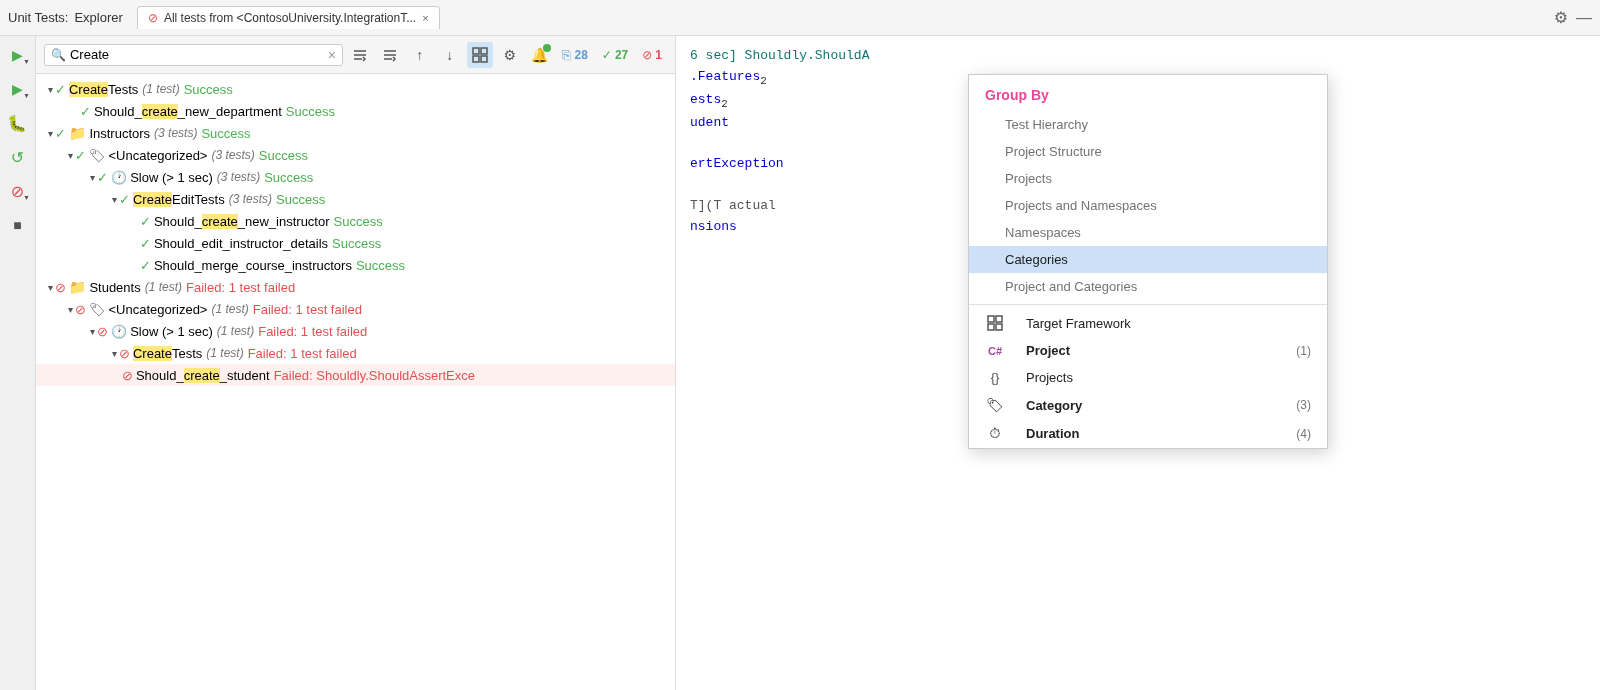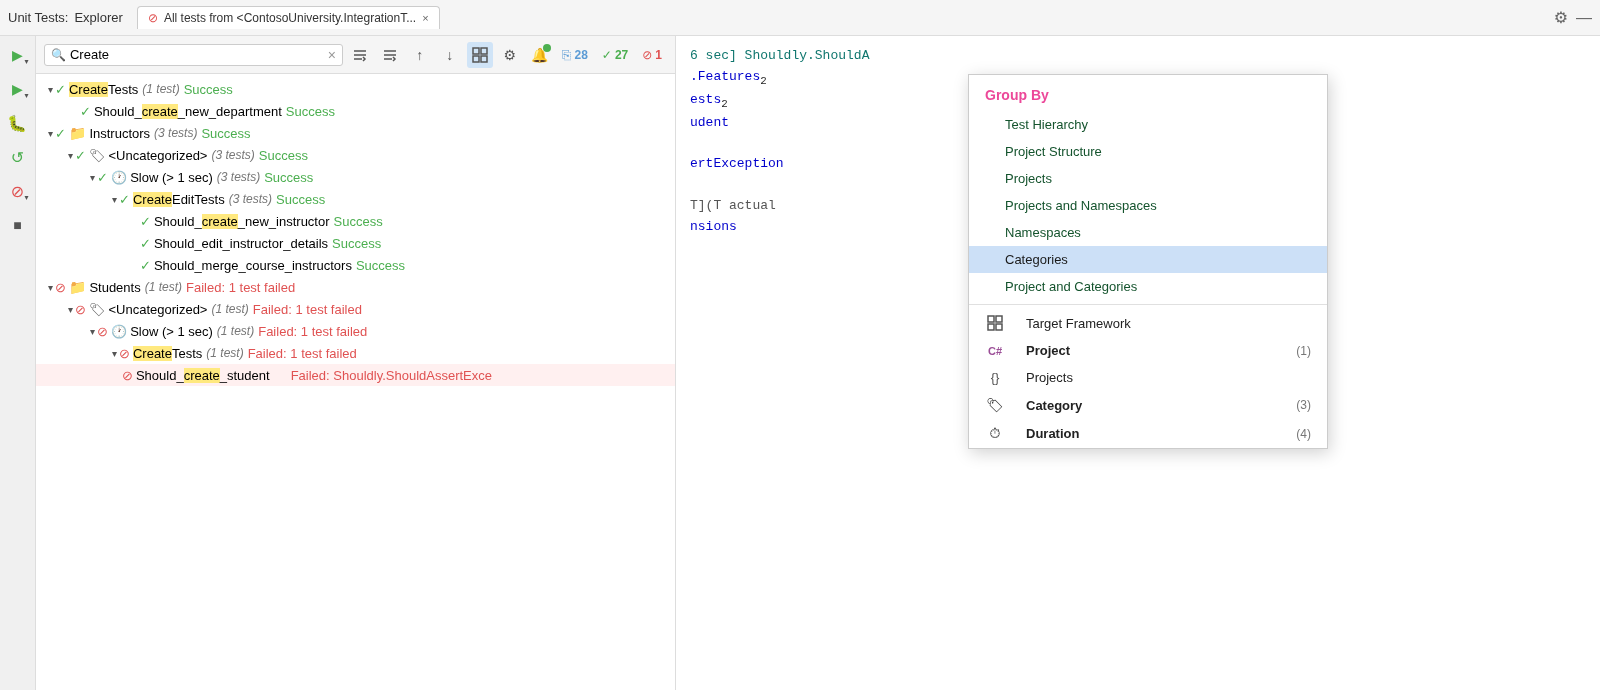--- a/index.html
+++ b/index.html
@@ -204,21 +204,21 @@
     .dropdown-section-title {
       font-size: 14px;
       font-weight: 700;
       padding: 12px 16px 8px 16px;
       color: #ec4899;
     }
     .dropdown-item {
       padding: 6px 16px 6px 36px;
       cursor: pointer;
       font-size: 13px;
-      color: #14532d;
+      color: #737373;
       white-space: nowrap;
     }
     .dropdown-item.selected { background: #cce0f7; color: #1a1a1a; }
     .dropdown-divider {
       border: none;
       border-top: 1px solid #e0e0e0;
       margin: 4px 0;
     }
     .dropdown-item-with-icon {
       padding: 6px 16px;
@@ -471,21 +471,21 @@
         <span class="test-meta">(1 test)</span>
         <span class="test-failed">Failed: 1 test failed</span>
       </div>
 
       <div class="tree-row error-row">
         <span class="indent" style="width:82px;"></span>
         <span class="fail-red">⊘</span>
         <span class="test-name">
           Should_<span style="background:#ffe97f;">create</span>_student
         </span>
-        <span class="test-failed" style="margin-left:21px;text-align:center;">Failed: Shouldly.ShouldAssertExce</span>
+        <span class="test-failed" style="margin-left:4px;text-align:center;">Failed: Shouldly.ShouldAssertExce</span>
       </div>
 
     </div>
   </div>
 
   <div class="right-panel">
     <span style="color:#0f766e;" class="code-line">6 sec] Shouldly.ShouldA</span>
     <span class="code-line">
       <span style="color:#0000cc;">.Features</span><sub>2</sub>
     </span>

